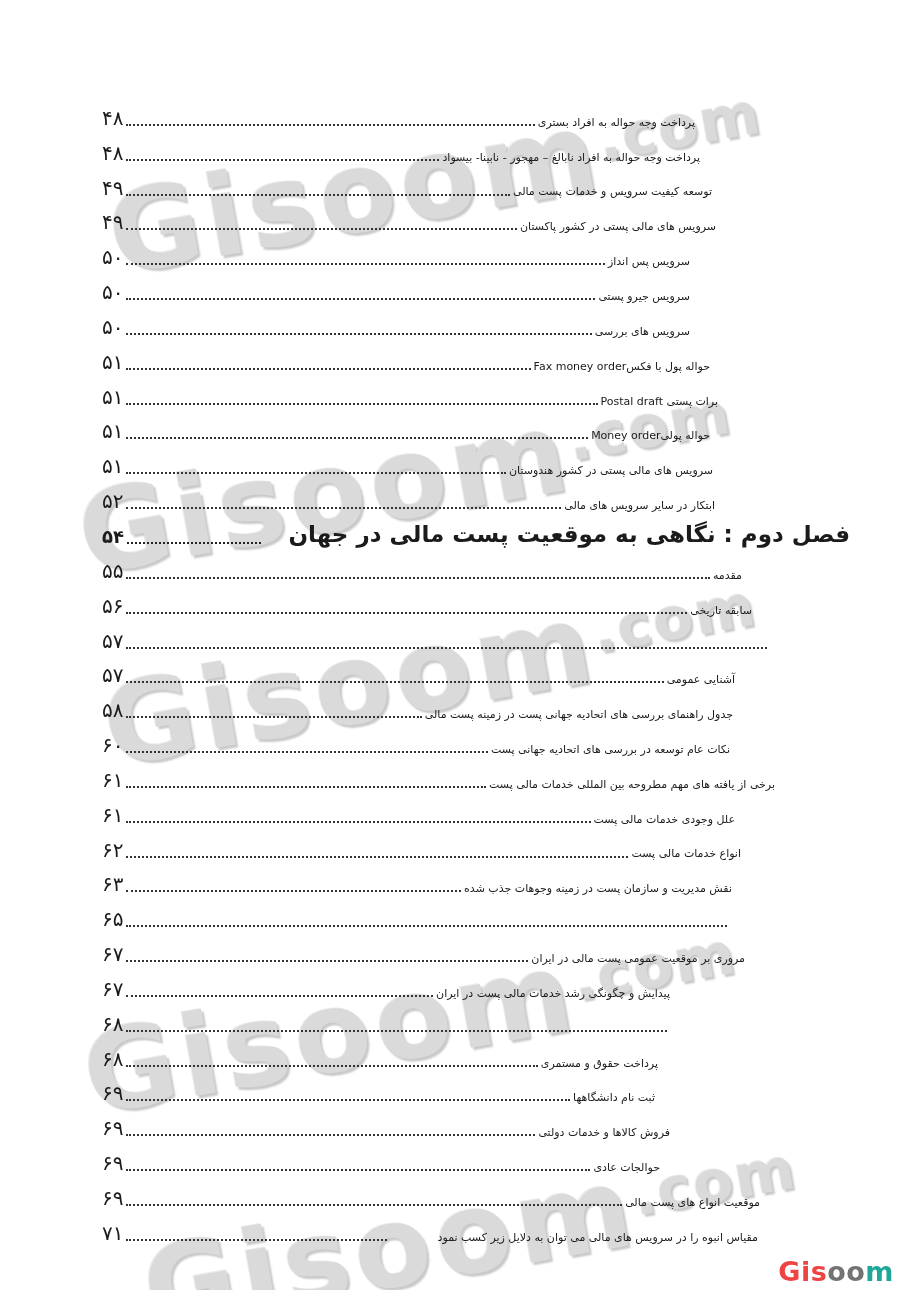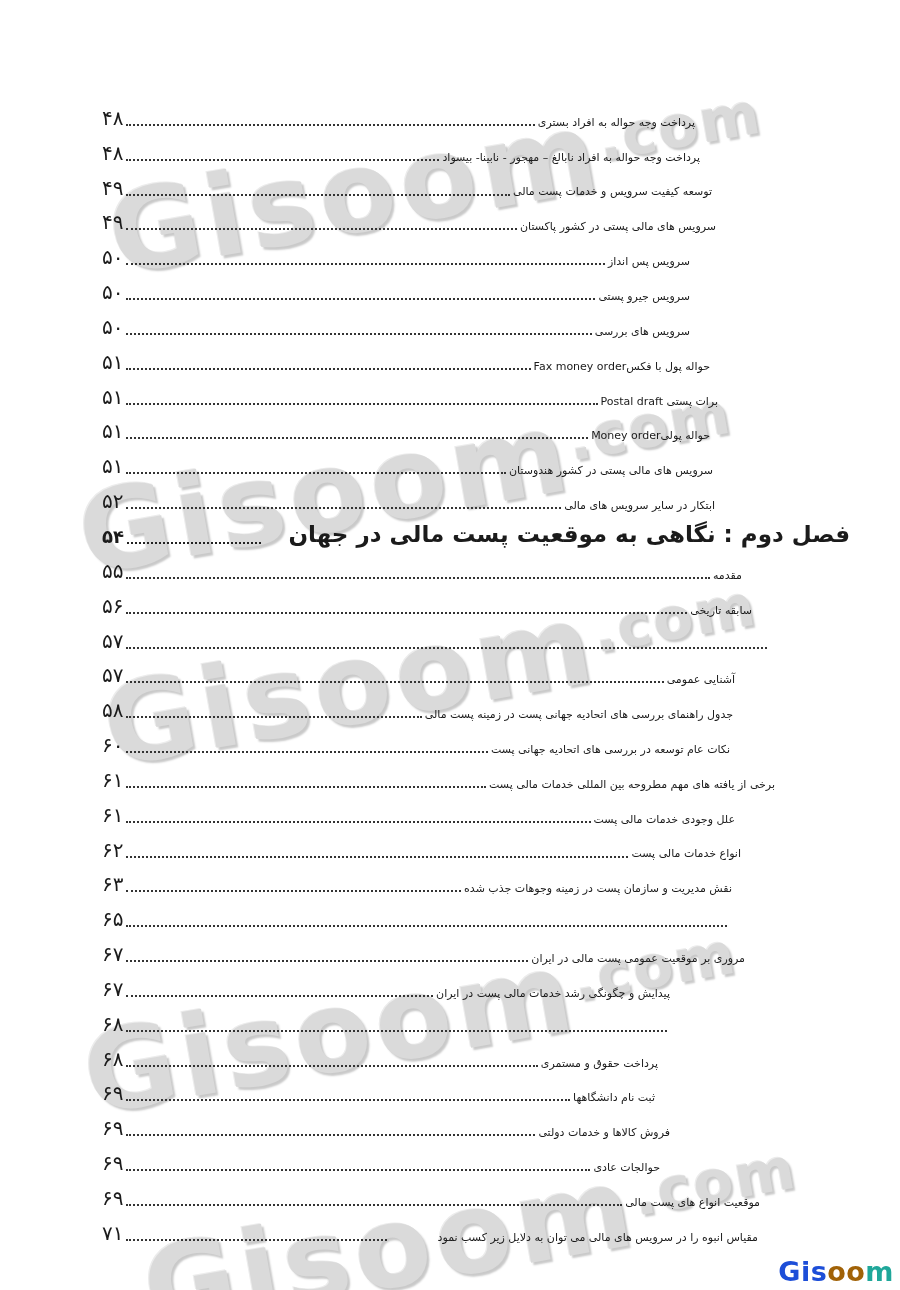--- a/index.html
+++ b/index.html
@@ -300,16 +300,16 @@
     </div>
 
     <div class="row gap" style="padding-right: 142px;">
       <span class="entry-text">مقیاس انبوه را در سرویس های مالی می توان به دلایل زیر کسب نمود</span>
       <span class="leader"></span>
       <span class="pagenum">۷۱</span>
     </div>
   </div>
 
   <div class="logo">
-    <span style="color: #1d4ed8;">Gis</span><span style="color: #a16207;">oo</span><span style="color: rgb(31, 167, 154);">m</span>
+    <span style="color: #ef4444;">Gis</span><span style="color: #737373;">oo</span><span style="color: rgb(31, 167, 154);">m</span>
   </div>
 
 </div>
 
 </body></html>

